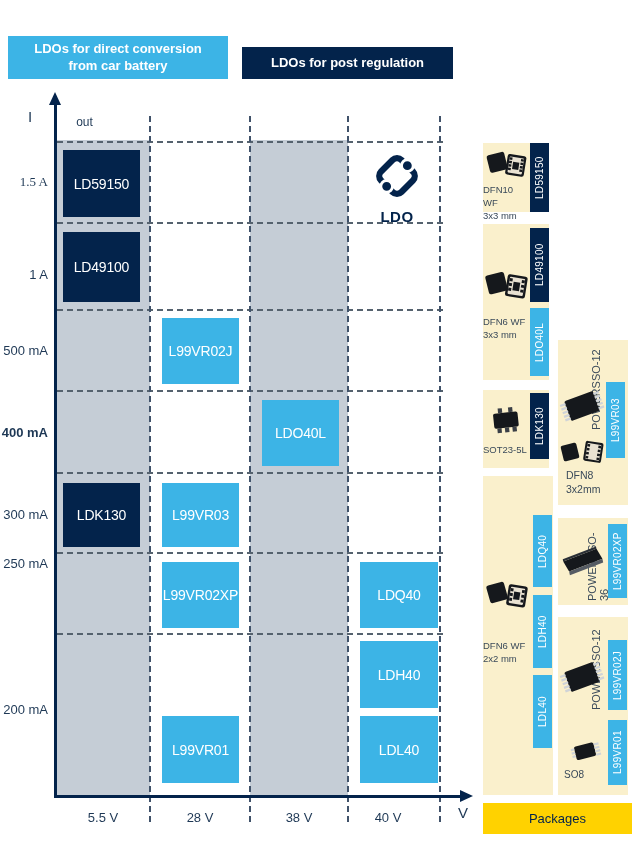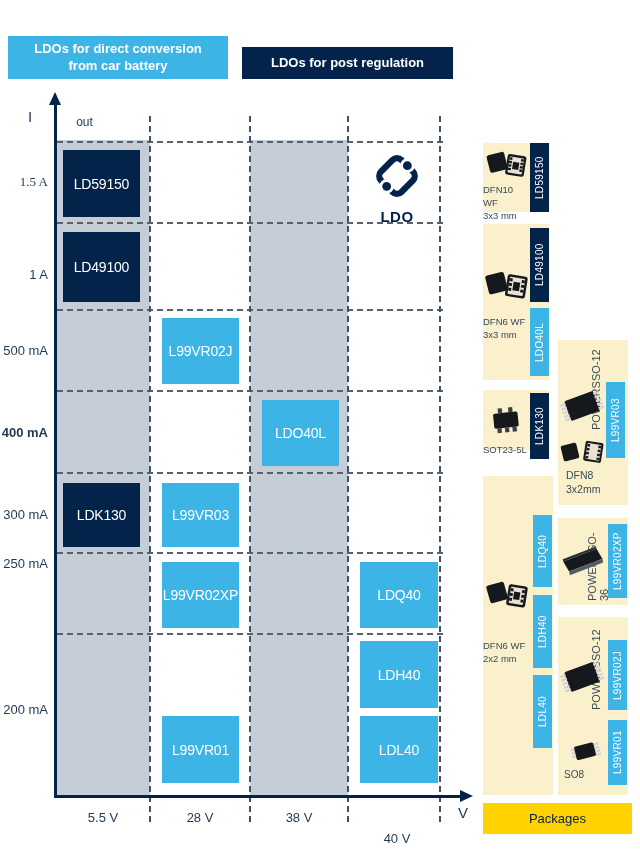--- a/index.html
+++ b/index.html
@@ -102,21 +102,21 @@
   <div class="ytick" style="top:267px;">1 A</div>
   <div class="ytick" style="top:343px;">500 mA</div>
   <div class="ytick" style="top:425px;font-weight:bold;">400 mA</div>
   <div class="ytick" style="top:507px;">300 mA</div>
   <div class="ytick" style="top:556px;text-align:right;">250 mA</div>
   <div class="ytick" style="top:702px;">200 mA</div>
 
   <div class="xtick" style="left:68px;">5.5 V</div>
   <div class="xtick" style="left:165px;">28 V</div>
   <div class="xtick" style="left:264px;">38 V</div>
-  <div class="xtick" style="left:362px;margin-top:21px;">40 V</div>
+  <div class="xtick" style="left:353px;">40 V</div>
 
   <div class="pbox navy" style="left:63px;top:150px;width:77px;height:67px;">LD59150</div>
   <div class="pbox navy" style="left:63px;top:232px;width:77px;height:70px;">LD49100</div>
   <div class="pbox blue" style="left:162px;top:318px;width:77px;height:66px;">L99VR02J</div>
   <div class="pbox blue" style="left:262px;top:400px;width:77px;height:66px;">LDO40L</div>
   <div class="pbox navy" style="left:63px;top:483px;width:77px;height:64px;">LDK130</div>
   <div class="pbox blue" style="left:162px;top:483px;width:77px;height:64px;">L99VR03</div>
   <div class="pbox blue" style="left:162px;top:562px;width:77px;height:66px;">L99VR02XP</div>
   <div class="pbox blue" style="left:360px;top:562px;width:78px;height:66px;">LDQ40</div>
   <div class="pbox blue" style="left:360px;top:641px;width:78px;height:67px;">LDH40</div>
@@ -176,21 +176,21 @@
       </g>
     </svg>
     <div class="pkg-label" style="left:0;top:92px;width:47px;">
       <div>DFN6 WF</div>
       <div>3x3 mm</div>
     </div>
     <div class="vtab navy" style="left:47px;top:4px;width:19px;height:74px;">LD49100</div>
     <div class="vtab blue" style="left:47px;top:84px;width:19px;height:68px;">LDO40L</div>
   </div>
 
-  <div class="card" style="left:483px;top:390px;width:66px;height:60px;">
+  <div class="card" style="left:483px;top:390px;width:66px;height:78px;">
     <svg class="chip" style="left:2px;top:14px;" width="42" height="34" viewBox="0 0 44 36">
       <g transform="rotate(-6 22 18)">
         <rect x="9" y="9" width="26" height="16" rx="2" fill="#15181c"></rect>
         <rect x="12" y="25" width="4.5" height="5" fill="#3a3f46"></rect>
         <rect x="20" y="25" width="4.5" height="5" fill="#3a3f46"></rect>
         <rect x="28" y="25" width="4.5" height="5" fill="#3a3f46"></rect>
         <rect x="14.5" y="4" width="4.5" height="5" fill="#3a3f46"></rect>
         <rect x="25.5" y="4" width="4.5" height="5" fill="#3a3f46"></rect>
       </g>
     </svg>

